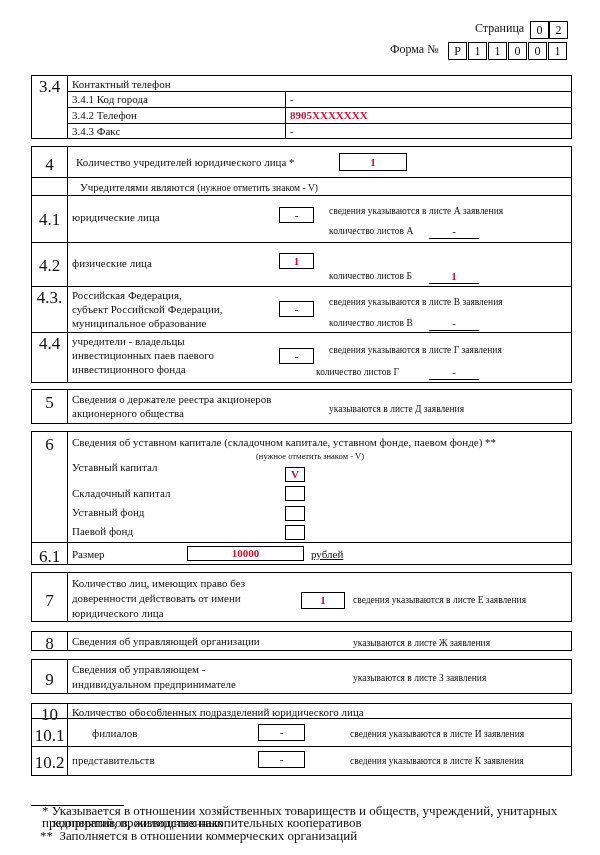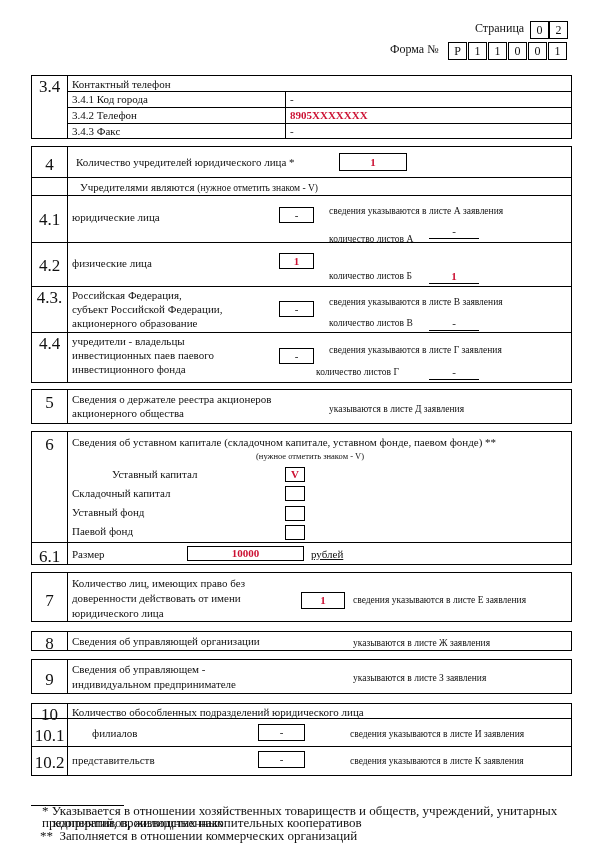--- a/index.html
+++ b/index.html
@@ -68,33 +68,33 @@
   <div class="box red" style="left:307px; top:6px; width:68px; height:18px; line-height:16px;">1</div>
 
   <div class="txt" style="left:48px; top:33px;">
     <span>Учредителями являются</span> <span class="small">(нужное отметить знаком - V)</span>
   </div>
 
   <div class="num" style="top:63px;">4.1</div>
   <div class="txt" style="left:40px; top:63px;">юридические лица</div>
   <div class="box" style="left:247px; top:60px; width:35px; height:16px; line-height:14px;">-</div>
   <div class="txt small" style="left:297px; top:57px;">сведения указываются в листе А заявления</div>
-  <div class="txt small" style="left:297px; top:85px;text-align:right;">количество листов А</div>
+  <div class="txt small" style="left:297px; top:77px;text-align:right;">количество листов А</div>
   <div class="uline" style="left:397px; top:78px; width:50px;">-</div>
 
   <div class="num" style="top:109px;">4.2</div>
   <div class="txt" style="left:40px; top:109px;">физические лица</div>
   <div class="box red" style="left:247px; top:106px; width:35px; height:16px; line-height:14px;">1</div>
   <div class="txt small" style="left:297px; top:122px;">количество листов Б</div>
   <div class="uline red" style="left:397px; top:123px; width:50px;">1</div>
 
   <div class="num" style="top:141px;">4.3.</div>
   <div class="txt" style="left:40px; top:141px;">Российская Федерация,</div>
   <div class="txt" style="left:40px; top:155px;">субъект Российской Федерации,</div>
-  <div class="txt" style="left:40px; top:169px;">акционерного образование</div>
+  <div class="txt" style="left:40px; top:169px;">муниципальное образование</div>
   <div class="box" style="left:247px; top:154px; width:35px; height:16px; line-height:14px;">-</div>
   <div class="txt small" style="left:297px; top:148px;">сведения  указываются в листе В заявления</div>
   <div class="txt small" style="left:297px; top:169px;">количество листов В</div>
   <div class="uline" style="left:397px; top:170px; width:50px;">-</div>
 
   <div class="num" style="top:187px;">4.4</div>
   <div class="txt" style="left:40px; top:187px;">учредители - владельцы</div>
   <div class="txt" style="left:40px; top:201px;">инвестиционных паев паевого</div>
   <div class="txt" style="left:40px; top:215px;">инвестиционного фонда</div>
   <div class="box" style="left:247px; top:201px; width:35px; height:16px; line-height:14px;">-</div>
@@ -111,21 +111,21 @@
   <div class="txt small" style="left:297px; top:12px;">указываются в листе Д заявления</div>
 </div>
 
 <div class="sec" style="top:431px; height:134px;">
   <div class="vline" style="left:35px; top:0; height:132px;"></div>
   <div class="hline" style="left:0; width:539px; top:110px;"></div>
   <div class="num" style="top:3px;">6</div>
   <div class="txt" style="left:40px; top:3px;">Сведения об уставном капитале (складочном капитале, уставном фонде, паевом фонде) **</div>
   <div class="txt small" style="left:224px; top:17px; font-size:8.5px;">(нужное отметить знаком - V)</div>
 
-  <div class="txt" style="left:40px; top:35px;margin-left:40px;">Уставный капитал</div>
+  <div class="txt" style="left:40px; top:28px;">Уставный капитал</div>
   <div class="box red" style="left:253px; top:35px; width:20px; height:15px; line-height:13px;">V</div>
   <div class="txt" style="left:40px; top:54px;">Складочный капитал</div>
   <div class="box" style="left:253px; top:54px; width:20px; height:15px; line-height:13px;"></div>
   <div class="txt" style="left:40px; top:73px;">Уставный фонд</div>
   <div class="box" style="left:253px; top:74px; width:20px; height:15px; line-height:13px;"></div>
   <div class="txt" style="left:40px; top:92px;">Паевой фонд</div>
   <div class="box" style="left:253px; top:93px; width:20px; height:15px; line-height:13px;"></div>
 
   <div class="num" style="top:115px;">6.1</div>
   <div class="txt" style="left:40px; top:115px;">Размер</div>

